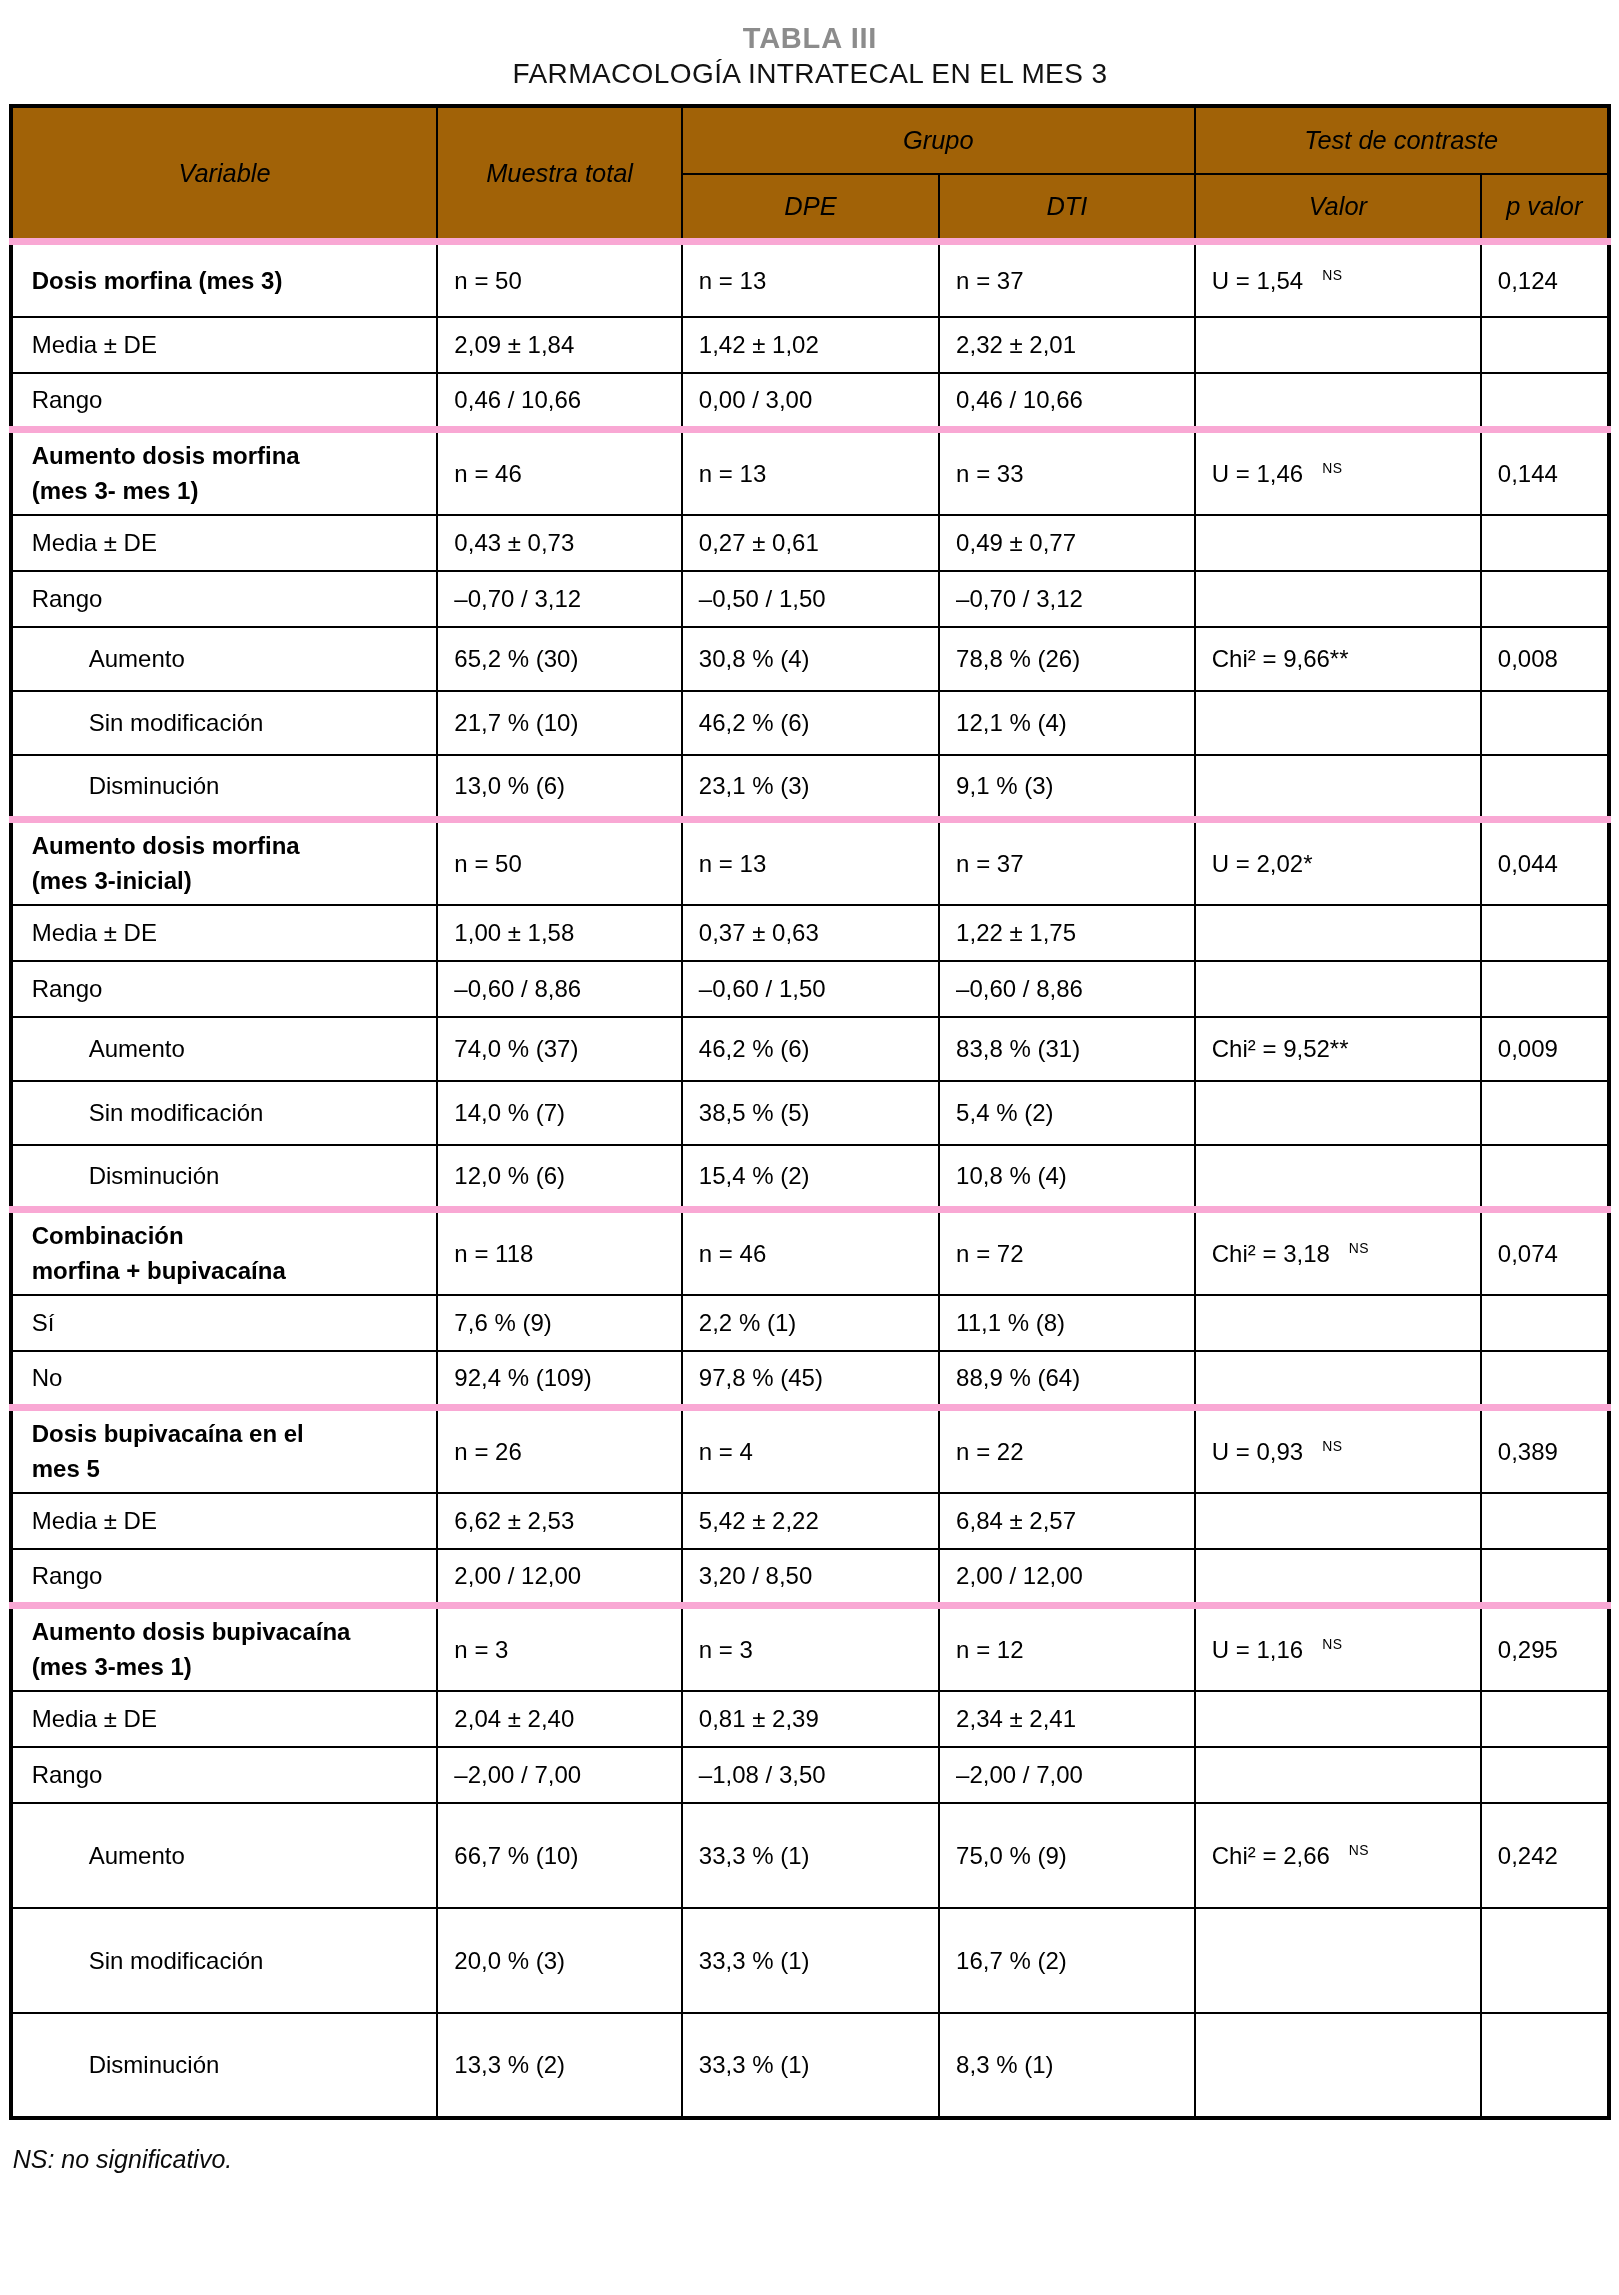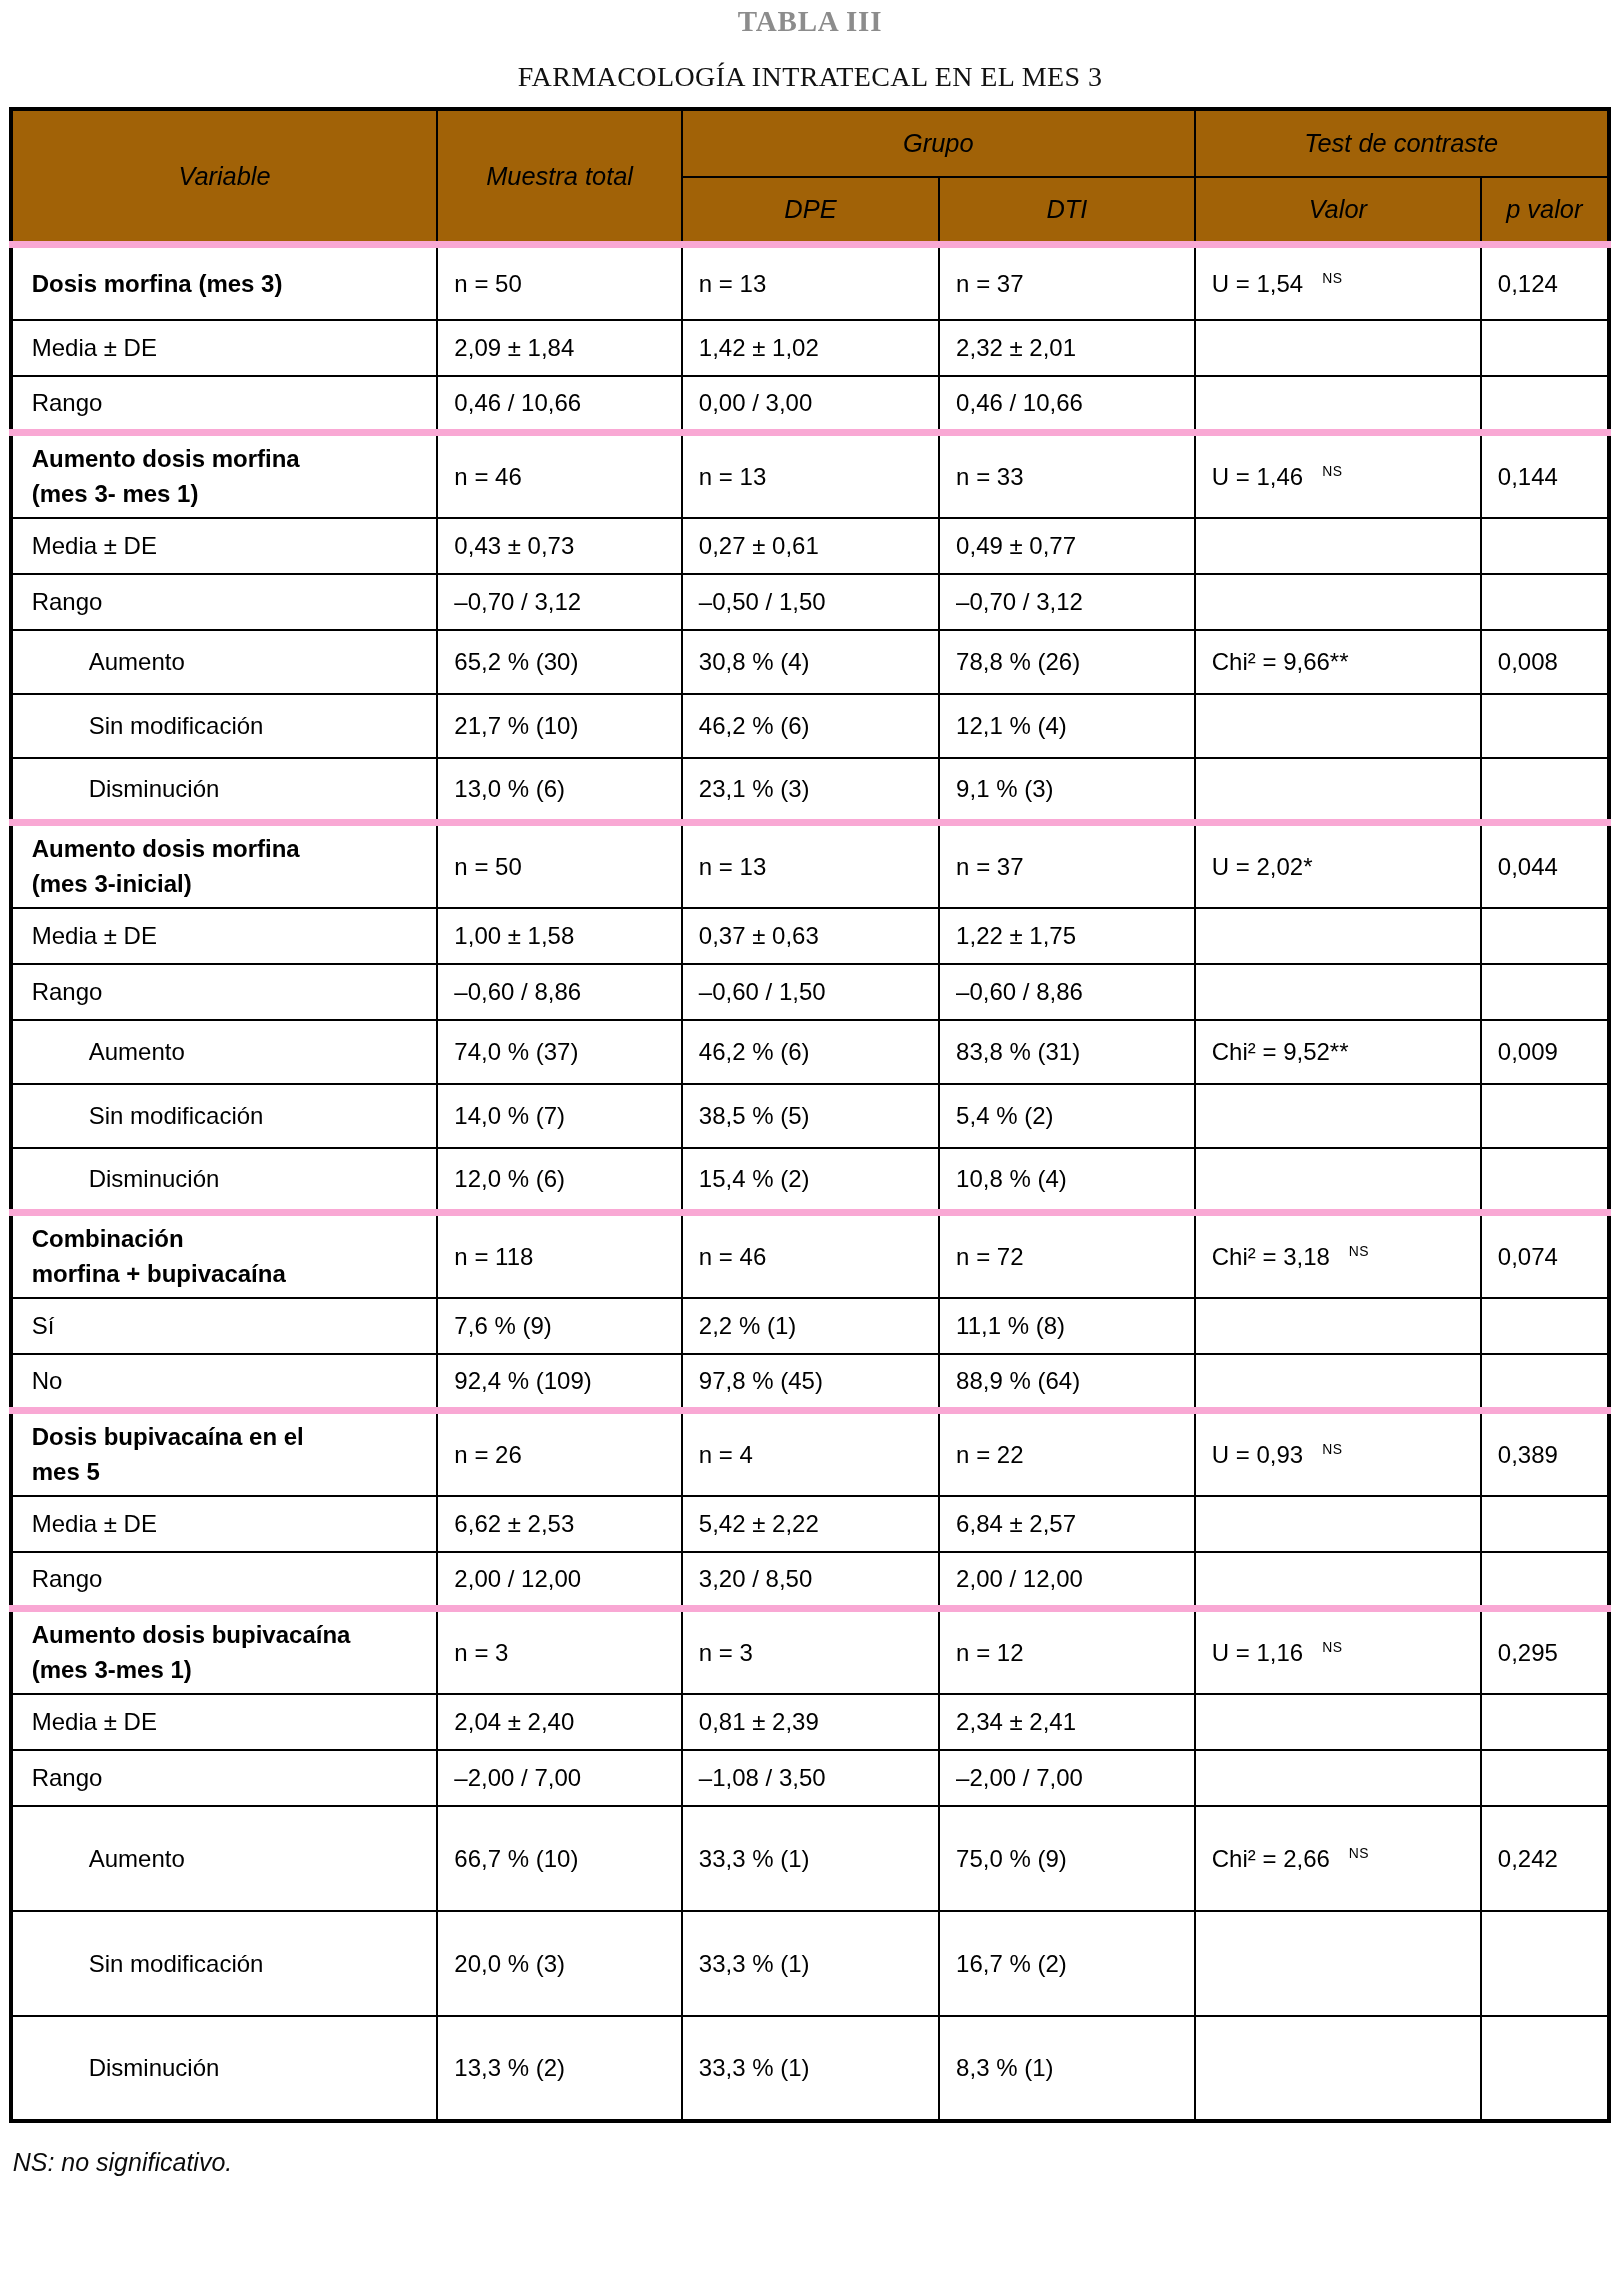--- a/index.html
+++ b/index.html
@@ -2,26 +2,26 @@
 <html style="font-size:12.7px"><head>
 <meta charset="utf-8">
 <style>
   html,body { margin:0; padding:0; background:#ffffff; }
   body {
     width:1620px; height:2295px;
     font-family:"Liberation Sans", sans-serif;
     color:#000;
     -webkit-font-smoothing:antialiased;
   }
-  .titles { text-align:center; padding-top:5px;font-family:Liberation Serif, serif; }
+  .titles { text-align:center; padding-top:22px; }
   .table-title {
     font-size:29px; font-weight:bold; color:#8c8c8c; letter-spacing:0.8px;
   }
   .table-subtitle {
-    font-size:28px; color:#121212; margin-top:23px; letter-spacing:0.4px;
+    font-size:28px; color:#121212; margin-top:3px; letter-spacing:0.4px;
   }
   table.pharm {
     border-collapse:collapse; table-layout:fixed;
     width:1602px; margin:14.3px 8.7px 0 8.7px;
     border:4px solid #000;
   }
   th, td { border:2.4px solid #000; }
   thead th {
     background:#a16207;
     font-style:italic; font-weight:normal;

